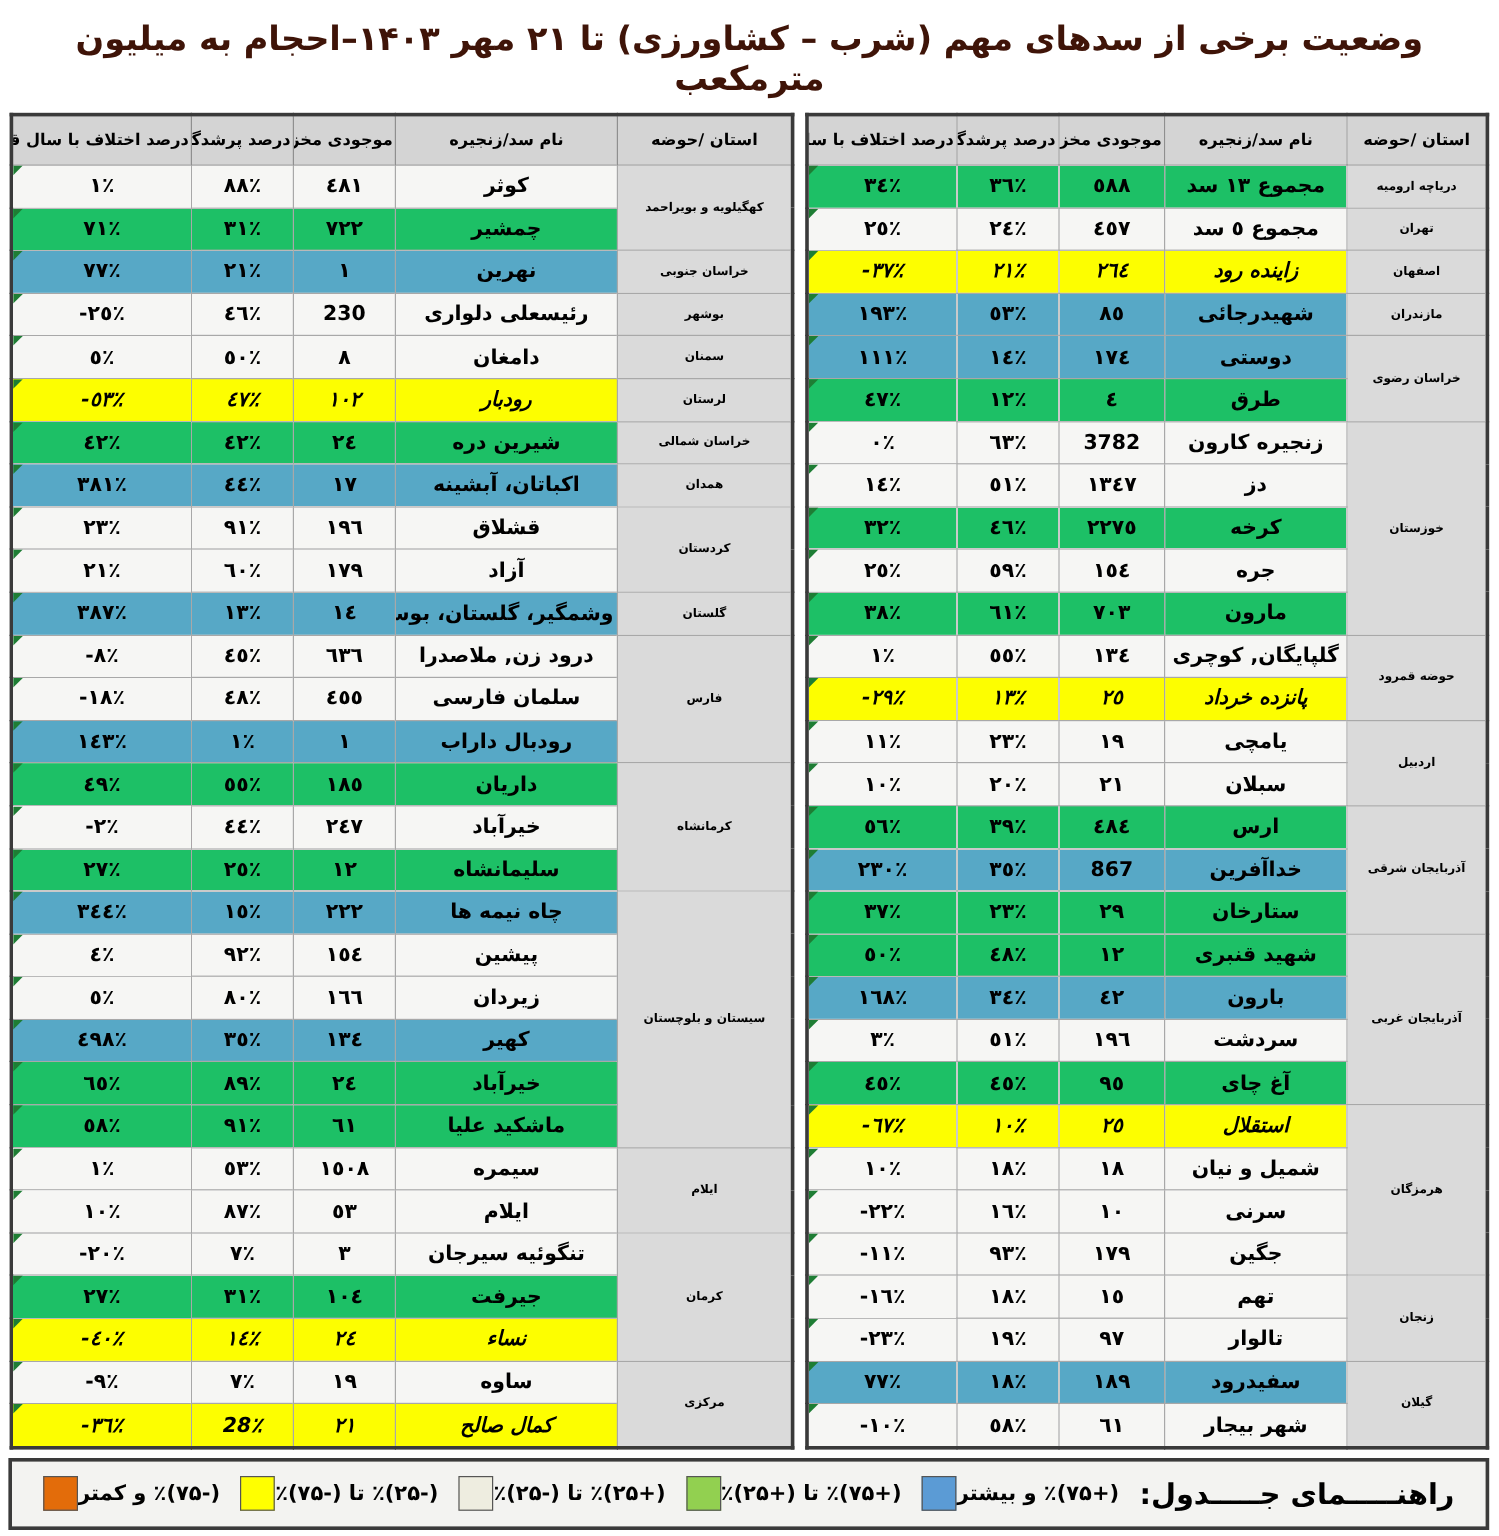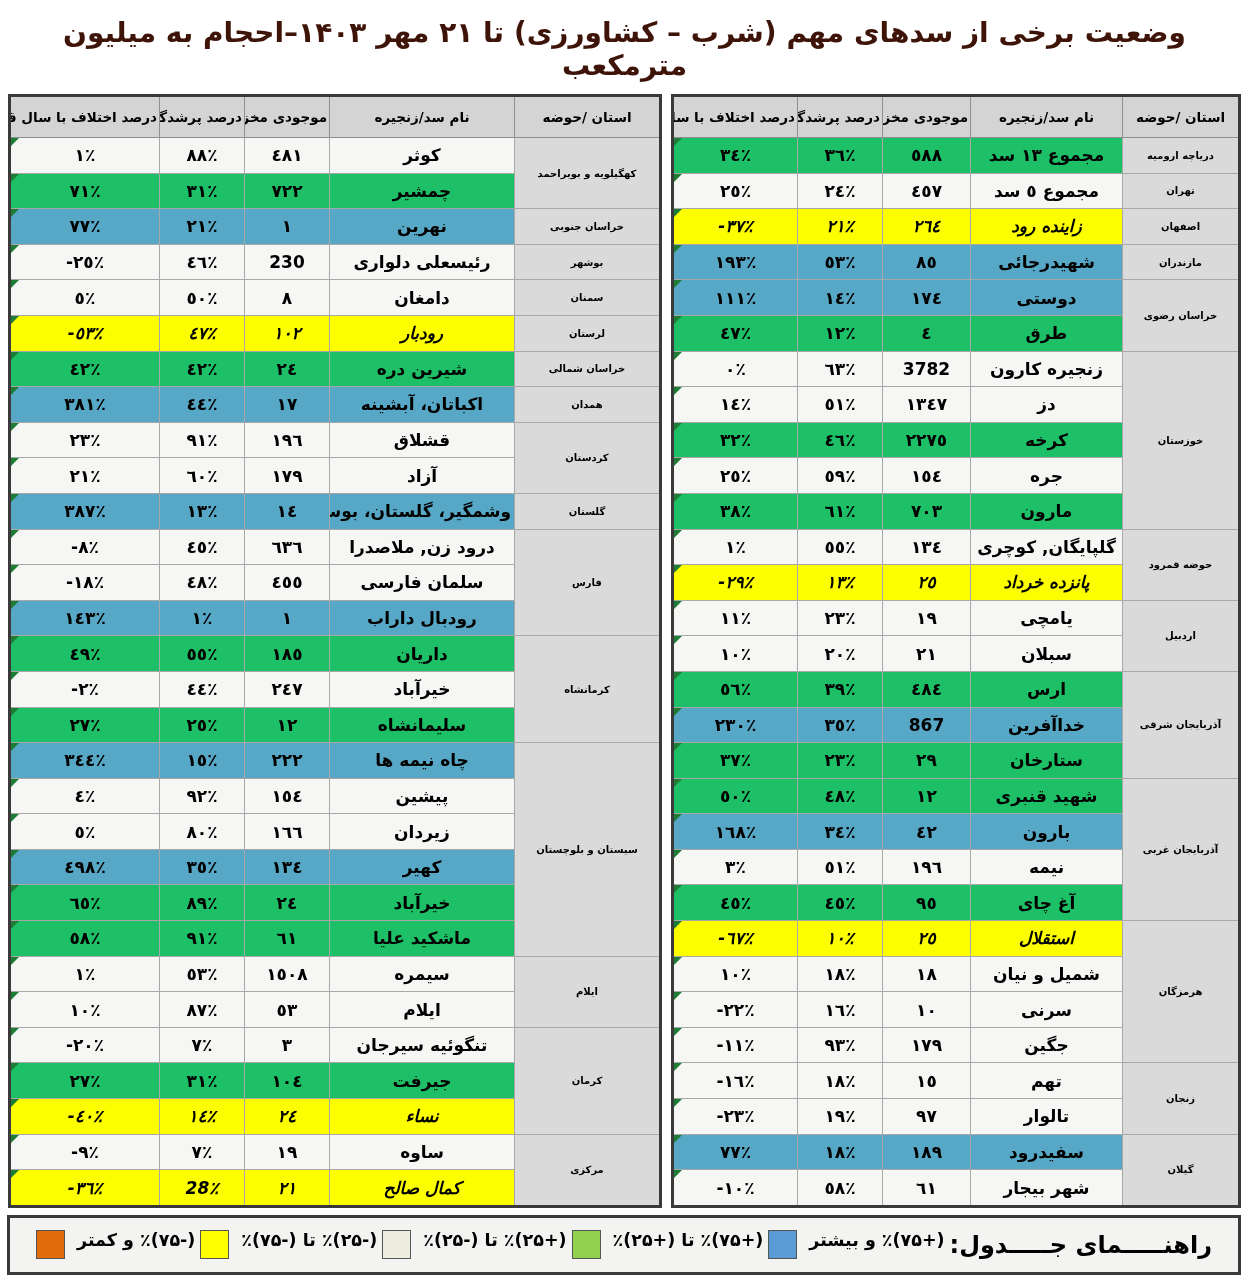--- a/index.html
+++ b/index.html
@@ -38,21 +38,21 @@
   td.diff::before{
     content:"";position:absolute;top:0;left:0;width:0;height:0;
     border-top:8px solid #1e7d34;border-right:8px solid transparent;
   }
   .legend{
     margin:7px 8px 0 7px;border:3px solid #3a3a3a;background:#f3f3f1;
     height:54px;display:flex;direction:rtl;align-items:center;
     justify-content:space-between;padding:0 26px;font-weight:bold;font-size:17.5px;direction:rtl;
   }
   .legend-title{font-size:24px;}
-  .legend-item{display:flex;direction:rtl;align-items:flex-start;gap:12px;}
+  .legend-item{display:flex;direction:rtl;align-items:center;}
   .swatch{width:27px;height:27px;border:1px solid #555;display:inline-block;}
 </style>
 </head>
 <body>
 
 <div class="page">
   <div class="title" style="color: rgb(63, 20, 8);">وضعیت برخی از سدهای مهم (شرب – کشاورزی) تا ۲۱ مهر ۱۴۰۳–احجام به میلیون مترمکعب</div>
 
   <div class="tables">
     <table id="table-right" dir="rtl">
@@ -197,21 +197,21 @@
             <td class="g num" dir="ltr">٤٨٪</td>
             <td class="g num diff" dir="ltr">٥٠٪</td>
           </tr>
           <tr>
             <td class="b">بارون</td>
             <td class="b num" dir="ltr">٤٢</td>
             <td class="b num" dir="ltr">٣٤٪</td>
             <td class="b num diff" dir="ltr">١٦٨٪</td>
           </tr>
           <tr>
-            <td class="w">نیمه</td>
+            <td class="w">سردشت</td>
             <td class="w num" dir="ltr">١٩٦</td>
             <td class="w num" dir="ltr">٥١٪</td>
             <td class="w num diff" dir="ltr">٣٪</td>
           </tr>
           <tr>
             <td class="g">آغ چای</td>
             <td class="g num" dir="ltr">٩٥</td>
             <td class="g num" dir="ltr">٤٥٪</td>
             <td class="g num diff" dir="ltr">٤٥٪</td>
           </tr>

